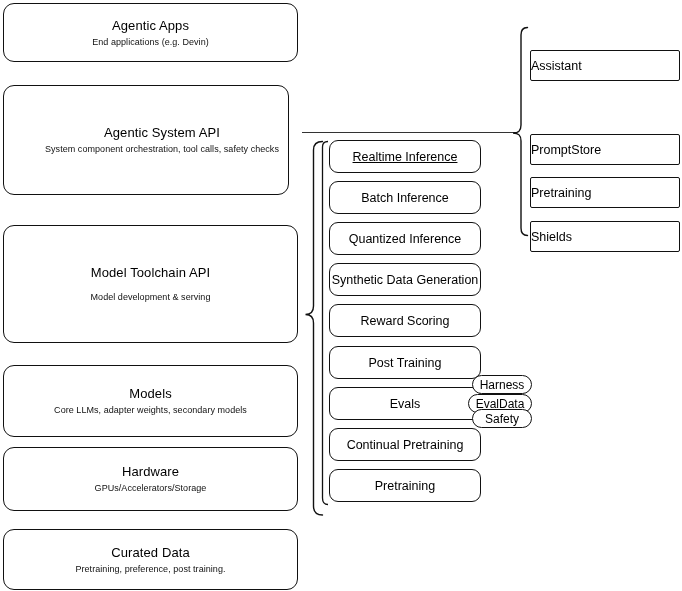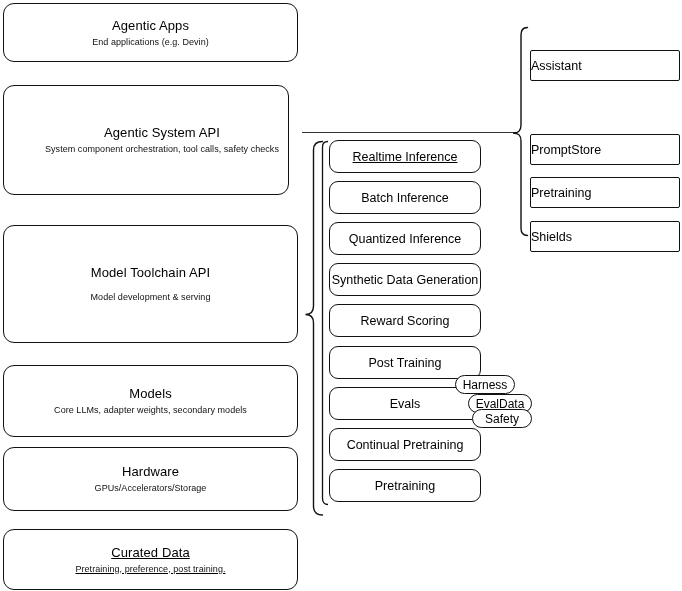--- a/index.html
+++ b/index.html
@@ -125,21 +125,21 @@
   <div class="box" style="left:3px; top:365px; width:295px; height:72px;">
     <div class="title">Models</div>
     <div class="subtitle">Core LLMs, adapter weights, secondary models</div>
   </div>
 
   <div class="box" style="left:3px; top:447px; width:295px; height:64px;">
     <div class="title">Hardware</div>
     <div class="subtitle">GPUs/Accelerators/Storage</div>
   </div>
 
-  <div class="box" style="left:3px; top:529px; width:295px; height:61px;text-decoration:underline;">
+  <div class="box" style="left:3px; top:529px; width:295px; height:61px;">
     <div class="title">Curated Data</div>
     <div class="subtitle">Pretraining, preference, post training.</div>
   </div>
 
   <div class="connector" style="left:302px; top:132px; width:214px; height:1.3px;"></div>
 
   <div class="brace" style="left:305px; top:140px; width:20px; height:378px;">
     <svg width="20" height="378" viewBox="0 0 20 378" fill="none">
       <path d="M17.5 1.5 C11 1.5 8.5 4.5 8.5 10 L8.5 166 C8.5 172 6 174.5 0.5 174.5 C6 174.5 8.5 177 8.5 183 L8.5 366 C8.5 372 11 375 17.5 375" stroke="#111111" stroke-width="1.4" fill="none" stroke-linecap="round"></path>
     </svg>
@@ -172,21 +172,21 @@
   <div class="mid-box" style="top:387px;">
     <span>Evals</span>
   </div>
   <div class="mid-box" style="top:428px;">
     <span>Continual Pretraining</span>
   </div>
   <div class="mid-box" style="top:469px;">
     <span>Pretraining</span>
   </div>
 
-  <div class="pill" style="left:455px; top:375px; width:60px;">
+  <div class="pill" style="left:472px; top:375px; width:60px;">
     <span>Harness</span>
   </div>
   <div class="pill" style="left:468px; top:394px; width:64px;">
     <span>EvalData</span>
   </div>
   <div class="pill" style="left:472px; top:409px; width:60px;">
     <span>Safety</span>
   </div>
 
   <div class="brace" style="left:510px; top:26px; width:20px; height:212px;">

